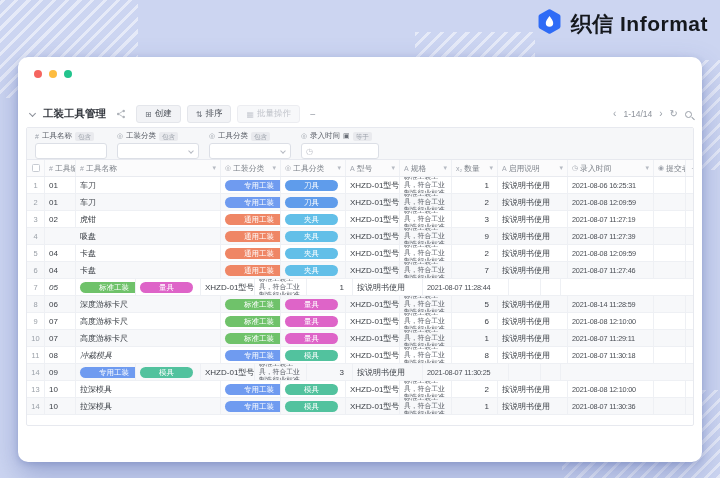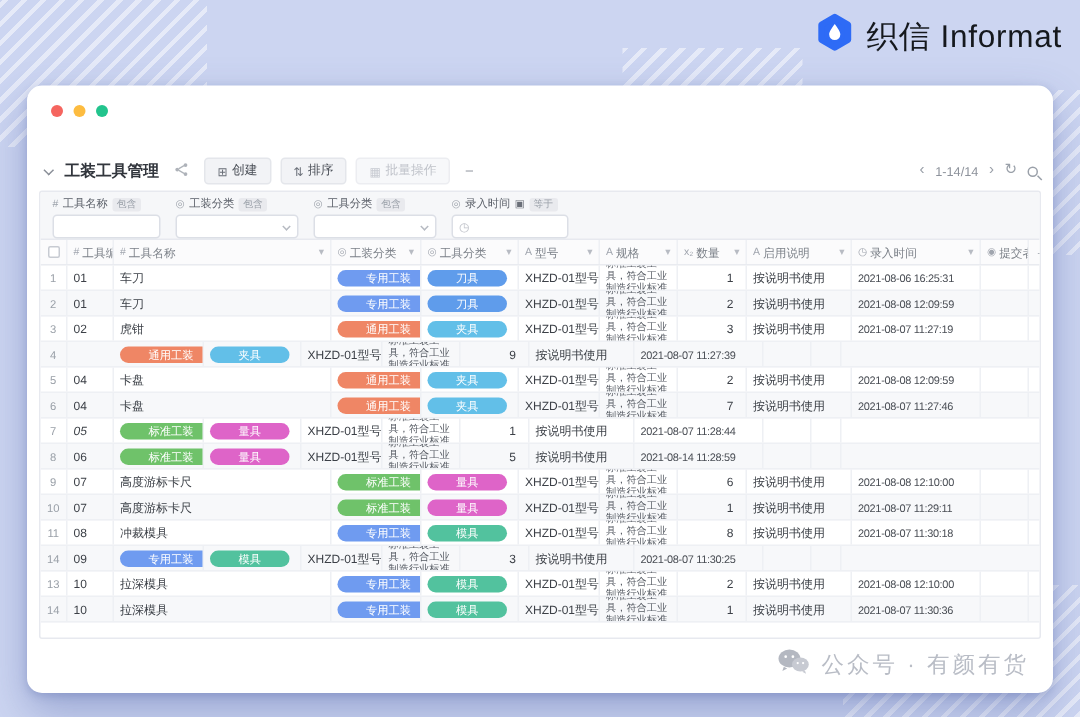--- a/index.html
+++ b/index.html
@@ -8,21 +8,21 @@
 
   
   .stripe { position:absolute; background:repeating-linear-gradient(135deg, rgba(255,255,255,.5) 0 3px, rgba(255,255,255,0) 3px 9px); z-index:0; }
   .stripe.s1 { left:-12px; top:-12px; width:150px; height:110px; }
   .stripe.s2 { left:415px; top:32px; width:120px; height:30px; }
   .stripe.s3 { right:-12px; top:60px; width:90px; height:110px; }
   .stripe.s4 { right:-12px; bottom:-12px; width:170px; height:100px; }
 
   
   .brand { position:absolute; top:8px; right:12px; display:flex; align-items:center; gap:8px; z-index:2; }
-  .brand-text { font-size:21px; font-weight:normal; color:#15181d; letter-spacing:.5px; }
+  .brand-text { font-size:21px; font-weight:bold; color:#15181d; letter-spacing:.5px; }
 
   
   .window { position:absolute; left:18px; top:57px; width:684px; height:405px; background:#fff; border-radius:10px;
             box-shadow:0 12px 28px rgba(70,90,160,.38), 0 2px 6px rgba(70,90,160,.25); z-index:1; overflow:hidden; }
   .dots { position:absolute; left:16px; top:13px; display:flex; gap:7px; }
   .dot { width:8px; height:8px; border-radius:50%; }
 
   .win-body { position:absolute; left:8px; right:8px; top:44px; bottom:0; }
 
   
@@ -285,20 +285,21 @@
             <div class="cell small" style="width: 52px;">标准工装工具，符合工业制造行业标准</div>
             <div class="cell num" style="width: 46px;">3</div>
             <div class="cell" style="width: 70px;">按说明书使用</div>
             <div class="cell time" style="width: 86px;">2021-08-07 11:27:19</div>
             <div class="cell" style="width: 32px;"></div>
             <div class="cell" style="width: 20px;"></div>
           </div>
           <div class="t-row even">
             <div class="cell idx" style="width: 18px;">4</div>
             <div class="cell" style="width: 31px; margin-top: 44px;">03</div>
+            <div class="cell" style="width: 145px;">吸盘</div>
             <div class="cell" style="width: 60px;">
               <span class="pill" style="background: rgb(239, 134, 101);">通用工装</span>
             </div>
             <div class="cell" style="width: 65px;">
               <span class="pill" style="background: rgb(98, 191, 232);">夹具</span>
             </div>
             <div class="cell" style="width: 54px;">XHZD-01型号</div>
             <div class="cell small" style="width: 52px;">标准工装工具，符合工业制造行业标准</div>
             <div class="cell num" style="width: 46px;">9</div>
             <div class="cell" style="width: 70px;">按说明书使用</div>
@@ -355,20 +356,21 @@
             <div class="cell small" style="width: 52px;">标准工装工具，符合工业制造行业标准</div>
             <div class="cell num" style="width: 46px;">1</div>
             <div class="cell" style="width: 70px;">按说明书使用</div>
             <div class="cell time" style="width: 86px;">2021-08-07 11:28:44</div>
             <div class="cell" style="width: 32px;"></div>
             <div class="cell" style="width: 20px;"></div>
           </div>
           <div class="t-row even">
             <div class="cell idx" style="width: 18px;">8</div>
             <div class="cell" style="width: 31px;">06</div>
+            <div class="cell" style="width: 145px;">深度游标卡尺</div>
             <div class="cell" style="width: 60px;">
               <span class="pill" style="background: rgb(111, 194, 106);">标准工装</span>
             </div>
             <div class="cell" style="width: 65px;">
               <span class="pill" style="background: rgb(222, 100, 200);">量具</span>
             </div>
             <div class="cell" style="width: 54px;">XHZD-01型号</div>
             <div class="cell small" style="width: 52px;">标准工装工具，符合工业制造行业标准</div>
             <div class="cell num" style="width: 46px;">5</div>
             <div class="cell" style="width: 70px;">按说明书使用</div>
@@ -408,21 +410,21 @@
             <div class="cell small" style="width: 52px;">标准工装工具，符合工业制造行业标准</div>
             <div class="cell num" style="width: 46px;">1</div>
             <div class="cell" style="width: 70px;">按说明书使用</div>
             <div class="cell time" style="width: 86px;">2021-08-07 11:29:11</div>
             <div class="cell" style="width: 32px;"></div>
             <div class="cell" style="width: 20px;"></div>
           </div>
           <div class="t-row">
             <div class="cell idx" style="width: 18px;">11</div>
             <div class="cell" style="width: 31px;">08</div>
-            <div class="cell" style="width: 145px;">冲裁模具</div>
+            <div class="cell" style="width: 145px; font-style: italic;">冲裁模具</div>
             <div class="cell" style="width: 60px;">
               <span class="pill" style="background: rgb(111, 155, 240);">专用工装</span>
             </div>
             <div class="cell" style="width: 65px;">
               <span class="pill" style="background: rgb(82, 194, 158);">模具</span>
             </div>
             <div class="cell" style="width: 54px;">XHZD-01型号</div>
             <div class="cell small" style="width: 52px;">标准工装工具，符合工业制造行业标准</div>
             <div class="cell num" style="width: 46px;">8</div>
             <div class="cell" style="width: 70px;">按说明书使用</div>
@@ -480,28 +482,13 @@
             <div class="cell num" style="width: 46px;">1</div>
             <div class="cell" style="width: 70px;">按说明书使用</div>
             <div class="cell time" style="width: 86px;">2021-08-07 11:30:36</div>
             <div class="cell" style="width: 32px;"></div>
             <div class="cell" style="width: 20px;"></div>
           </div>
         </div>
     </div>
   </div>
 
-  <div class="watermark">
-    <span>
-      <svg width="22" height="18" viewBox="0 0 22 18">
-        <ellipse cx="8.3" cy="7" rx="7.3" ry="6" fill="#b4b8c1"></ellipse>
-        <path d="M4.5 12.5 3.6 15.4 6.8 13.6 Z" fill="#b4b8c1"></path>
-        <circle cx="5.8" cy="5.8" r="0.9" fill="#fff"></circle>
-          <circle cx="10.6" cy="5.8" r="0.9" fill="#fff"></circle>
-        <ellipse cx="15.6" cy="11" rx="5.6" ry="4.7" fill="#c7cad2"></ellipse>
-        <path d="M18.6 15 19.4 17.2 16.8 15.9 Z" fill="#c7cad2"></path>
-        <circle cx="13.8" cy="10" r="0.75" fill="#fff"></circle>
-          <circle cx="17.4" cy="10" r="0.75" fill="#fff"></circle>
-      </svg>
-    </span>
-    <span>公众号 · 有颜有货</span>
-  </div>
 </div>
 
 </body></html>

